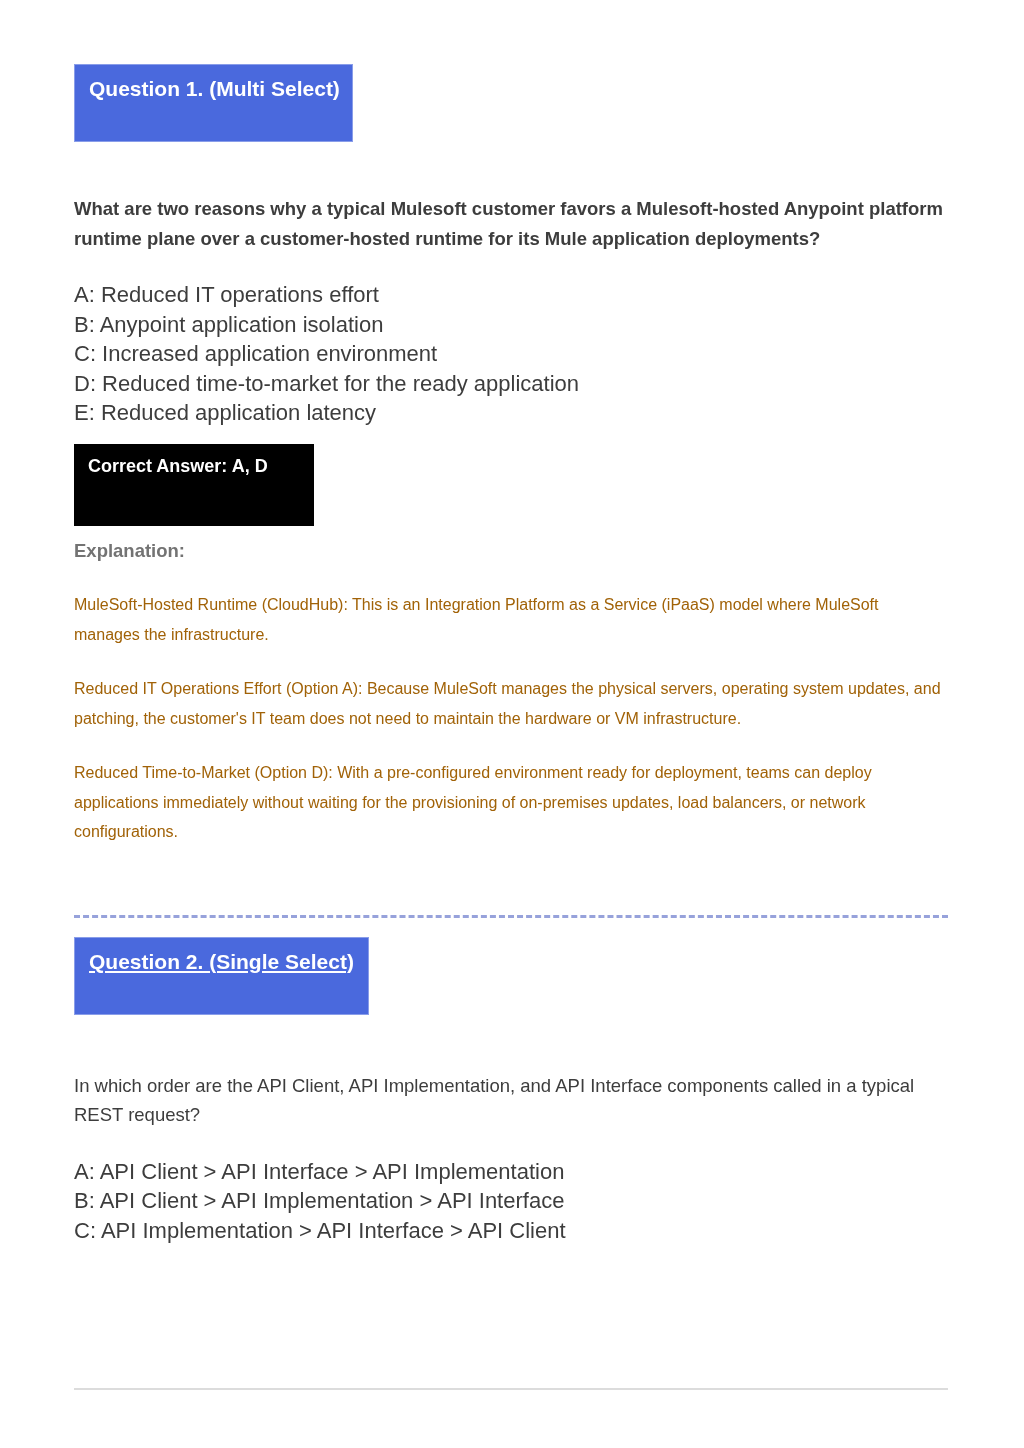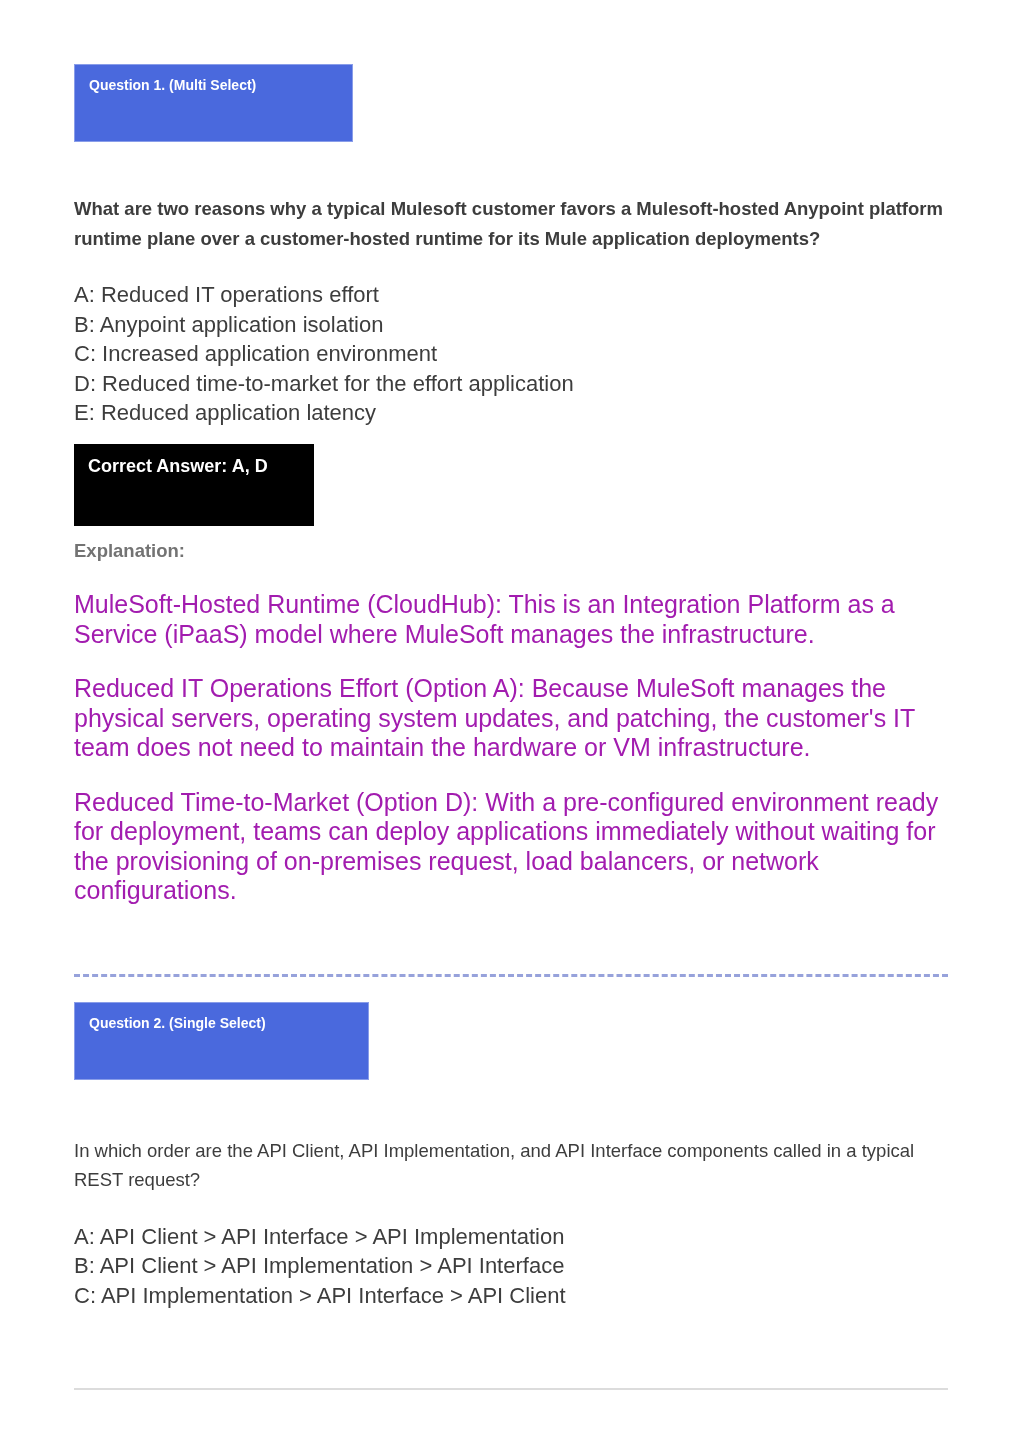--- a/index.html
+++ b/index.html
@@ -17,33 +17,34 @@
     position: relative;
     background: #ffffff;
   }
   .content {
     padding: 0 76px 0 74px;
   }
   .q-badge {
     background: #4a69dd;
     color: #ffffff;
     font-weight: bold;
-    font-size: 14px;
+    font-size: 21px;
     padding: 12px 0 0 14px;
     border: 1px solid rgba(255,255,255,0.35);
   }
   .q-badge.first {
     margin-top: 64px;
     width: 279px;
     height: 78px;
   }
   .q-badge.second {
-    margin-top: 25px;
+    margin-top: 19px;
     width: 295px;
     height: 78px;
+    text-decoration: underline;
   }
   .question-text {
     font-size: 18.5px;
     line-height: 29.5px;
     color: #3d3d3d;
   }
   .q1-text { margin-top: 52px; font-weight: bold; }
   .q2-text { margin-top: 56px; }
   .options {
     margin-top: 27px;
@@ -63,23 +64,23 @@
   }
   .explanation-heading {
     margin-top: 10px;
     font-size: 18.5px;
     font-weight: bold;
     color: #737373;
     line-height: 29.5px;
   }
   .explanation-para {
     margin-top: 25px;
-    font-size: 25px;
+    font-size: 16px;
     line-height: 29.5px;
-    color: #a21caf;
+    color: #a16207;
   }
   .separator {
     margin-top: 68px;
     border: none;
     border-top: 3px dashed #97a2db;
     height: 0;
   }
   .footer {
     position: absolute;
     left: 74px;
@@ -99,33 +100,33 @@
   <div class="content">
 
     <div class="q-badge first">Question 1. (Multi Select)</div>
 
     <div class="question-text q1-text">What are two reasons why a typical Mulesoft customer favors a Mulesoft-hosted Anypoint platform runtime plane over a customer-hosted runtime for its Mule application deployments?</div>
 
     <div class="options">
       <div>A: Reduced IT operations effort</div>
       <div>B: Anypoint application isolation</div>
       <div>C: Increased application environment</div>
-      <div>D: Reduced time-to-market for the effort application</div>
+      <div>D: Reduced time-to-market for the ready application</div>
       <div>E: Reduced application latency</div>
     </div>
 
     <div class="answer-badge">Correct Answer: A, D</div>
 
     <div class="explanation-heading">Explanation:</div>
 
     <div class="explanation-para">MuleSoft-Hosted Runtime (CloudHub): This is an Integration Platform as a Service (iPaaS) model where MuleSoft manages the infrastructure.</div>
 
     <div class="explanation-para">Reduced IT Operations Effort (Option A): Because MuleSoft manages the physical servers, operating system updates, and patching, the customer's IT team does not need to maintain the hardware or VM infrastructure.</div>
 
-    <div class="explanation-para">Reduced Time-to-Market (Option D): With a pre-configured environment ready for deployment, teams can deploy applications immediately without waiting for the provisioning of on-premises request, load balancers, or network configurations.</div>
+    <div class="explanation-para">Reduced Time-to-Market (Option D): With a pre-configured environment ready for deployment, teams can deploy applications immediately without waiting for the provisioning of on-premises updates, load balancers, or network configurations.</div>
 
     <hr class="separator">
 
     <div class="q-badge second">Question 2. (Single Select)</div>
 
     <div class="question-text q2-text">In which order are the API Client, API Implementation, and API Interface components called in a typical REST request?</div>
 
     <div class="options">
       <div>A: API Client &gt; API Interface &gt; API Implementation</div>
       <div>B: API Client &gt; API Implementation &gt; API Interface</div>

